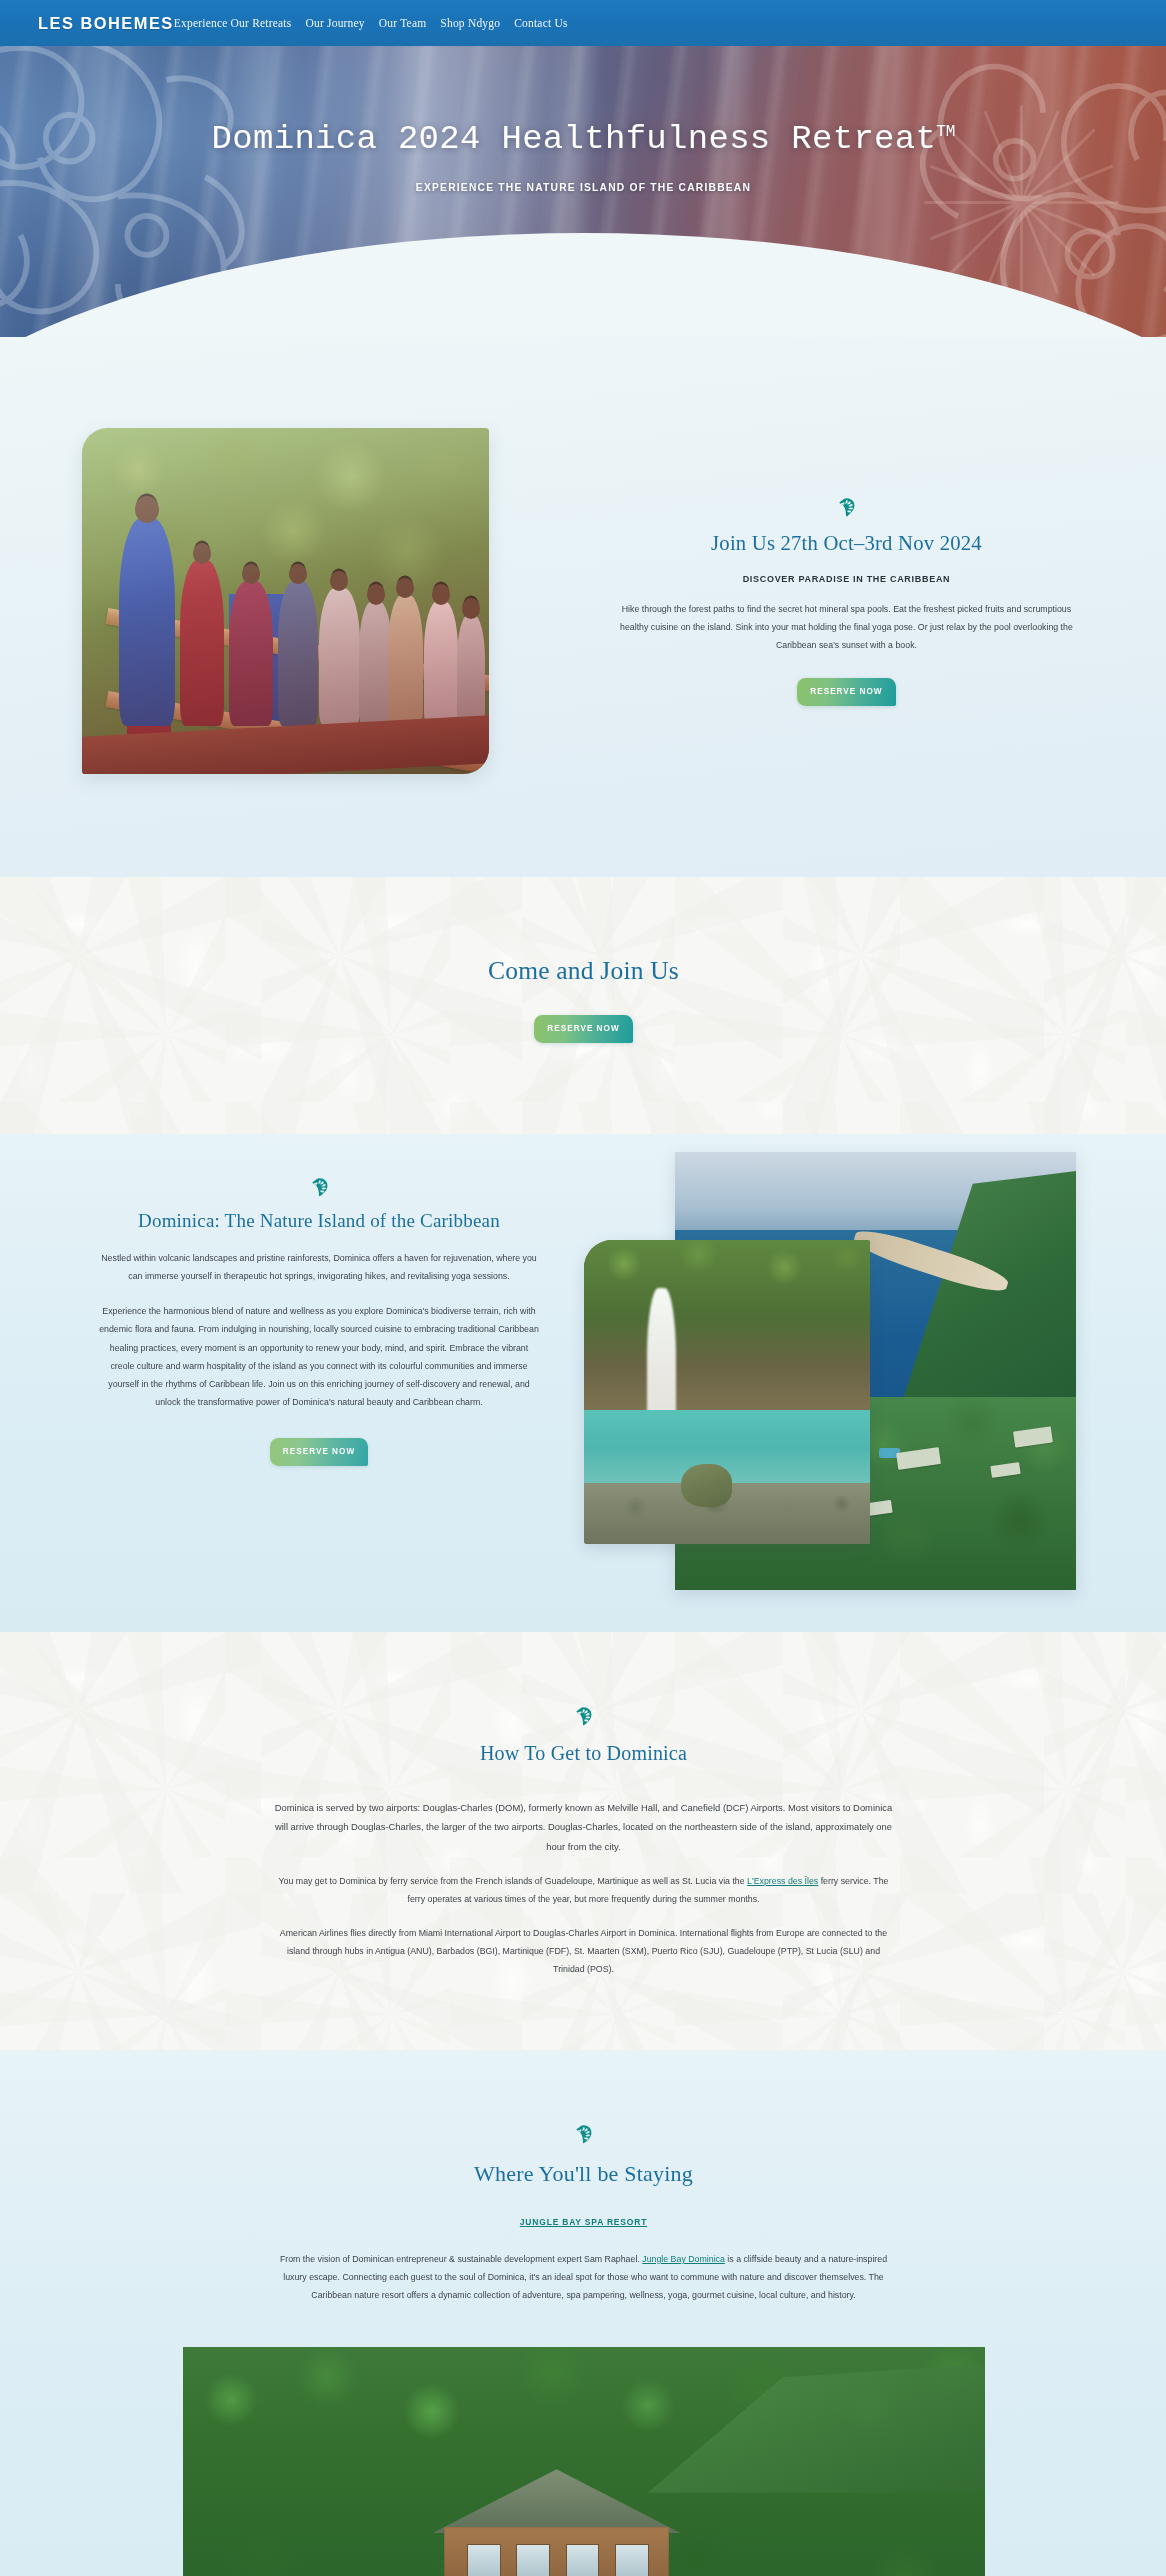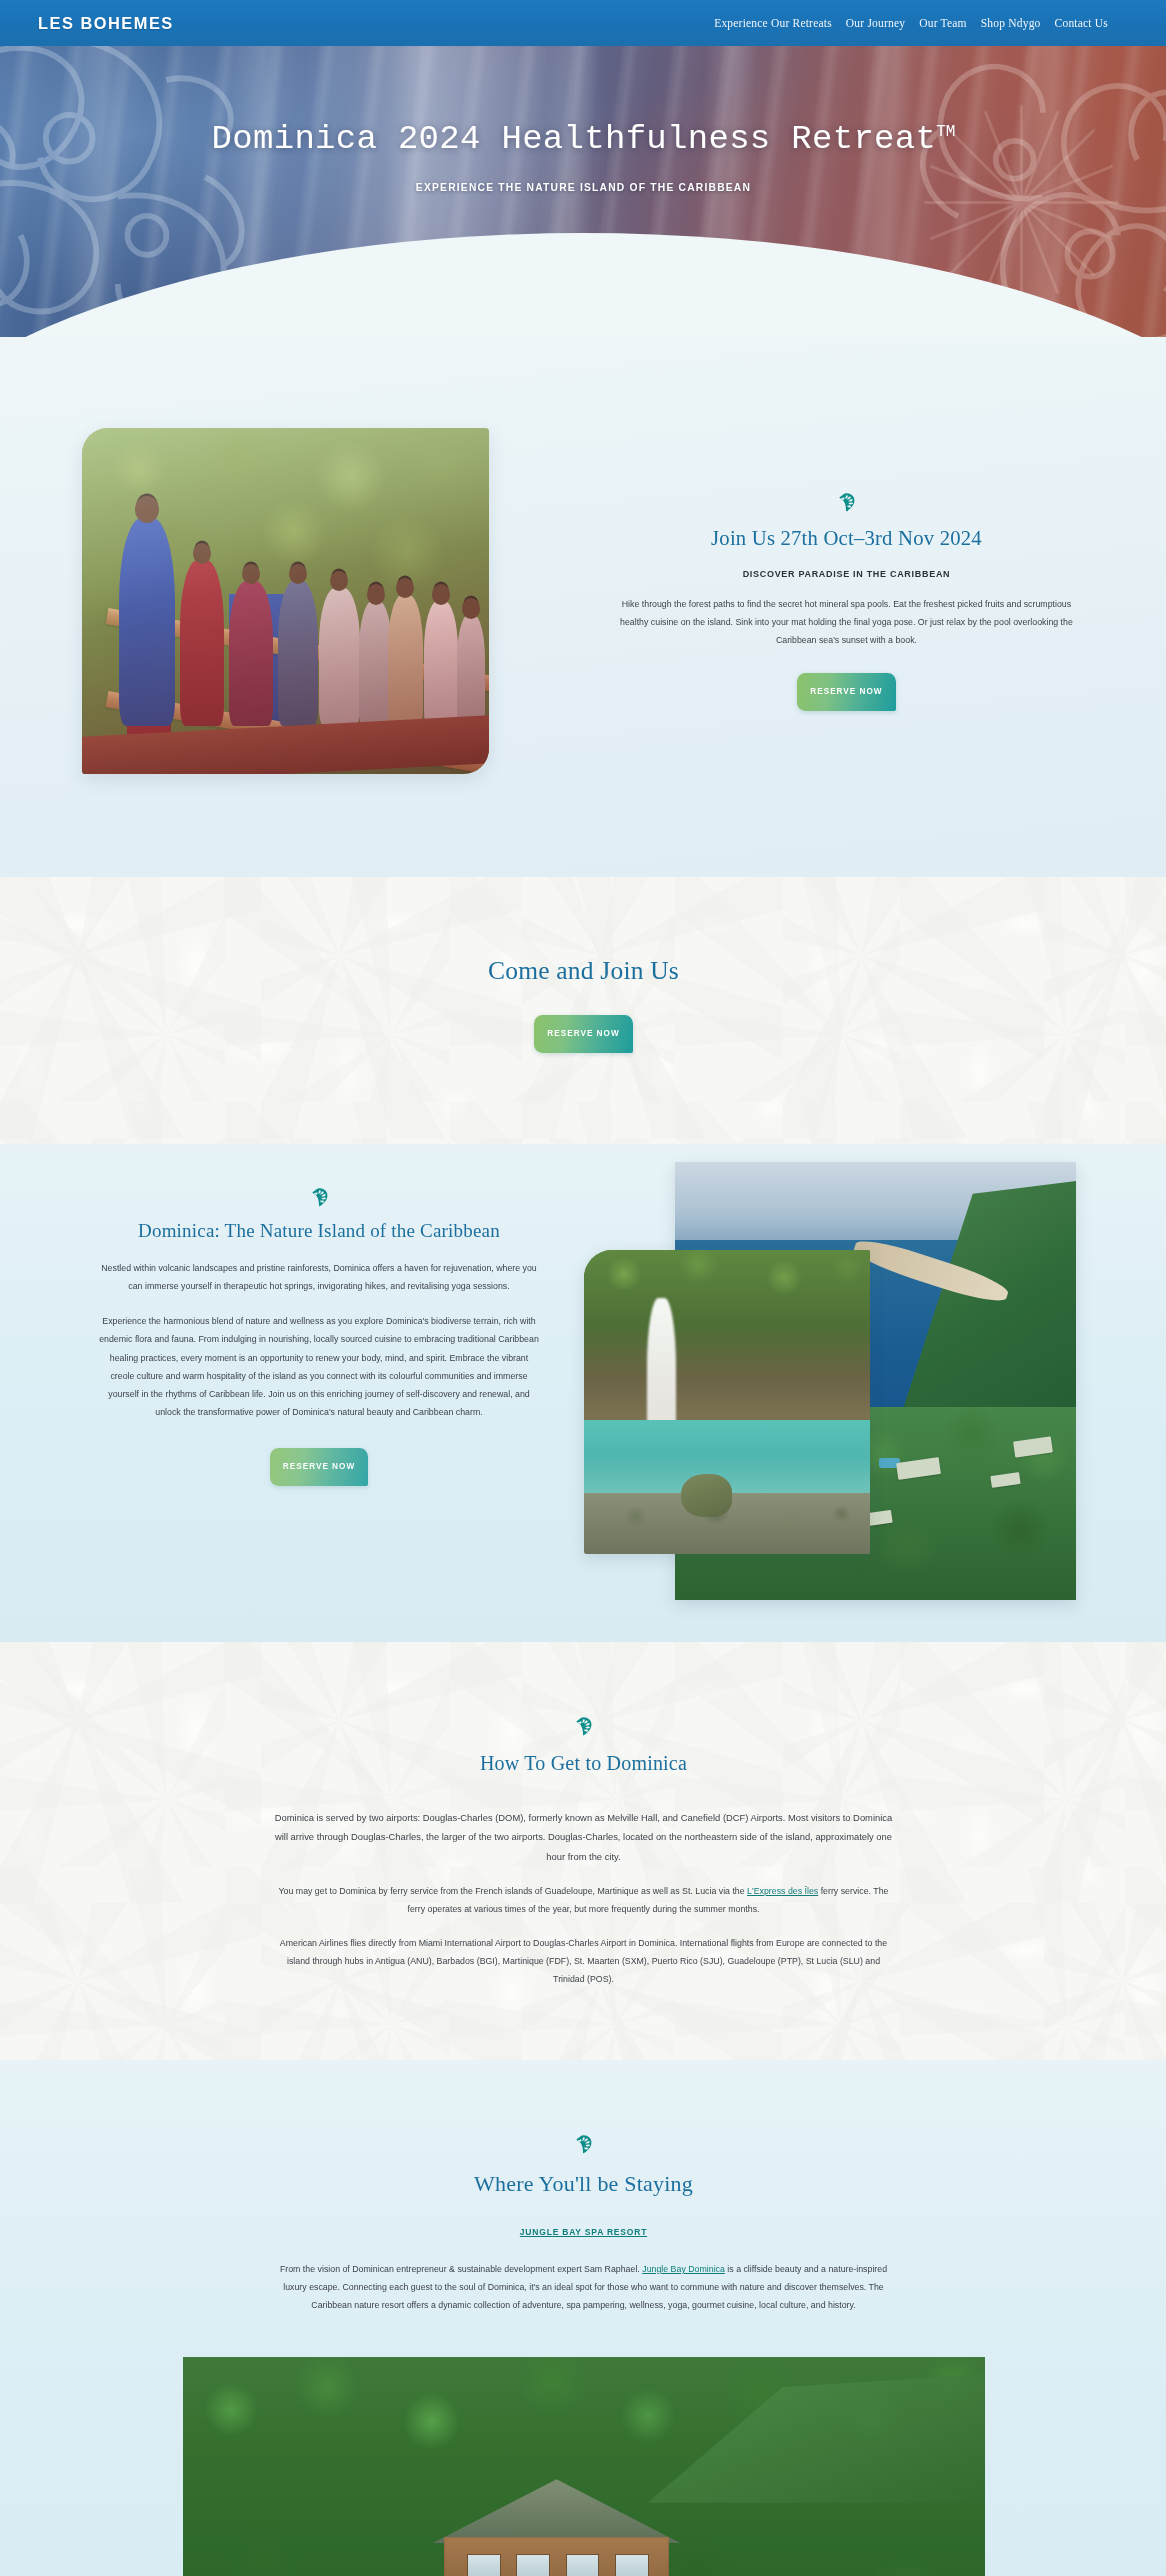--- a/index.html
+++ b/index.html
@@ -16,21 +16,21 @@
 
   
   .site-header {
     position: relative;
     z-index: 40;
     height: 46px;
     width: 1167px;
     background: linear-gradient(180deg, #1e79bd 0%, #1a72b6 55%, #1b6fae 100%);
     display: flex;
     align-items: center;
-    justify-content: space-between;
+    justify-content: flex-start;
     padding: 0 36px 0 38px;
   }
   .brand-logo {
     font-family: "Liberation Sans", sans-serif;
     font-weight: 700;
     font-size: 16.4px;
     letter-spacing: 1.5px;
     color: #ffffff;
     line-height: 1;
     text-shadow: 0 0.6px 1.2px rgba(0,0,0,.18);
@@ -205,21 +205,21 @@
     color: #3d4349;
     text-align: center;
   }
   .body-copy + .body-copy { margin-top: 16px; }
   .body-copy a { color: #0f7d7a; text-decoration: underline; }
 
   
   .btn-reserve {
     display: inline-flex;
     align-items: center; justify-content: center;
-    height: 38px;
+    height: 28px;
     padding: 0 13px;
     border: none;
     cursor: pointer;
     color: #ffffff;
     font-family: "Liberation Sans", sans-serif;
     font-weight: 700;
     font-size: 8.2px;
     letter-spacing: 1px;
     background: linear-gradient(100deg, #8cc26a 0%, #7ec183 32%, #4fb096 62%, #1d9c9c 100%);
     border-radius: 8.5px 8.5px 1.8px 8.5px;

